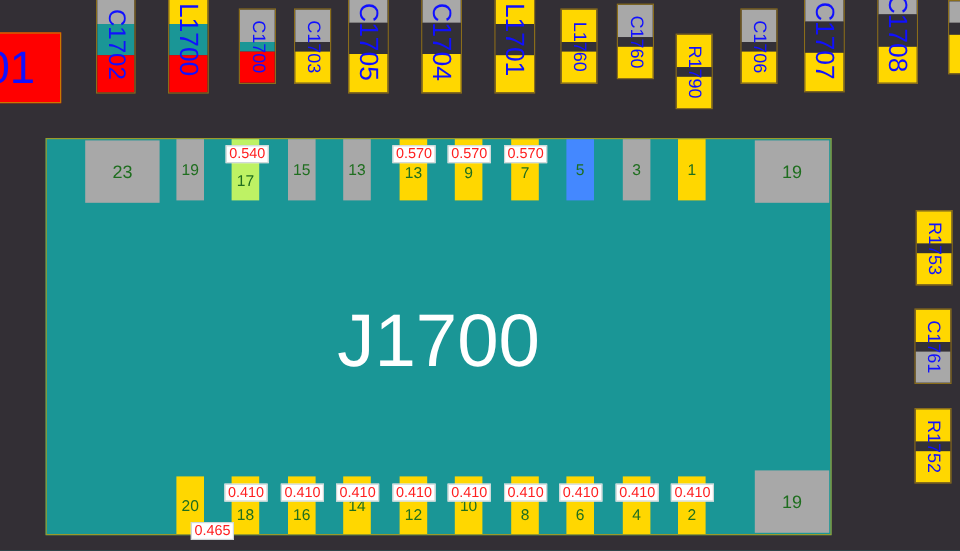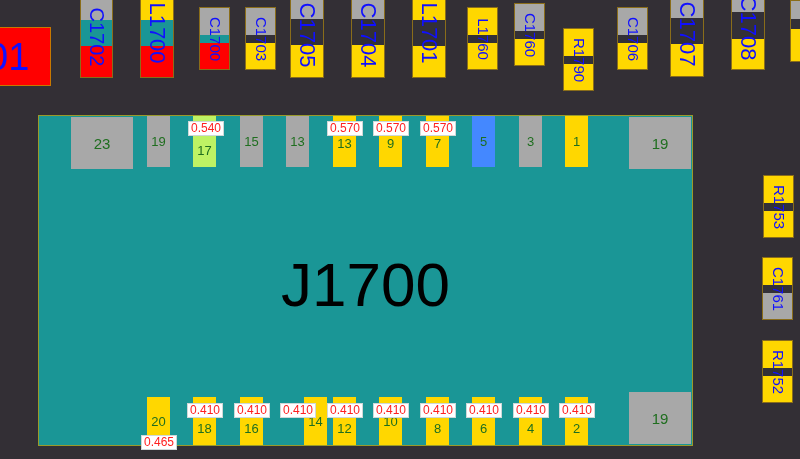--- a/index.html
+++ b/index.html
@@ -18,21 +18,21 @@
     position:absolute; left:50%; top:50%;
     transform: translate(-50%,-50%) rotate(90deg);
     color:#1010ff; white-space:nowrap; line-height:1;
   }
   .j-body {
     position:absolute; left:38px; top:115px; width:655px; height:331px;
     background:#1a9696; box-sizing:border-box; border:1px solid #9a9a2a;
   }
   .j-title {
     position:absolute; left:0; right:0; top:138px; text-align:center;
-    color:#000000; font-size:62px; line-height:1;
+    color:#ffffff; font-size:62px; line-height:1;
   }
   .pad {
     position:absolute; box-sizing:border-box;
     display:flex; align-items:center; justify-content:center;
     color:#1f6e1f; font-size:13px;
   }
   .corner { width:62px; height:52px; background:#a8a8a8; font-size:15px; }
   .pin { width:23px; height:51px; }
   .vlabel {
     position:absolute; background:#fff; color:#ff2020; font-size:12px;
@@ -215,21 +215,21 @@
 
   <div class="pad pin" style="left:108px;bottom:0;height:48px;background:#ffd700;padding-top:0;">
     <span>20</span>
   </div>
   <div class="pad pin" style="left:154px;bottom:0;height:48px;background:#ffd700;padding-top:14px;">
     <span>18</span>
   </div>
   <div class="pad pin" style="left:201px;bottom:0;height:48px;background:#ffd700;padding-top:14px;">
     <span>16</span>
   </div>
-  <div class="pad pin" style="left:247px;bottom:0;height:48px;background:#ffd700;margin-left:18px;">
+  <div class="pad pin" style="left:247px;bottom:0;height:48px;background:#ffd700;">
     <span>14</span>
   </div>
   <div class="pad pin" style="left:294px;bottom:0;height:48px;background:#ffd700;padding-top:14px;">
     <span>12</span>
   </div>
   <div class="pad pin" style="left:340px;bottom:0;height:48px;background:#ffd700;">
     <span>10</span>
   </div>
   <div class="pad pin" style="left:387px;bottom:0;height:48px;background:#ffd700;padding-top:14px;">
     <span>8</span>
@@ -237,21 +237,21 @@
   <div class="pad pin" style="left:433px;bottom:0;height:48px;background:#ffd700;padding-top:14px;">
     <span>6</span>
   </div>
   <div class="pad pin" style="left:480px;bottom:0;height:48px;background:#ffd700;padding-top:14px;">
     <span>4</span>
   </div>
   <div class="pad pin" style="left:526px;bottom:0;height:48px;background:#ffd700;padding-top:14px;">
     <span>2</span>
   </div>
 
-  <span class="vlabel" style="left:102px;top:287px;margin-top:32px;">0.465</span>
+  <span class="vlabel" style="left:120px;top:287px;margin-top:32px;">0.465</span>
   <span class="vlabel" style="left:148px;top:287px;">0.410</span>
   <span class="vlabel" style="left:195px;top:287px;">0.410</span>
   <span class="vlabel" style="left:241px;top:287px;">0.410</span>
   <span class="vlabel" style="left:288px;top:287px;">0.410</span>
   <span class="vlabel" style="left:334px;top:287px;">0.410</span>
   <span class="vlabel" style="left:381px;top:287px;">0.410</span>
   <span class="vlabel" style="left:427px;top:287px;">0.410</span>
   <span class="vlabel" style="left:474px;top:287px;">0.410</span>
   <span class="vlabel" style="left:520px;top:287px;">0.410</span>
 </div>

